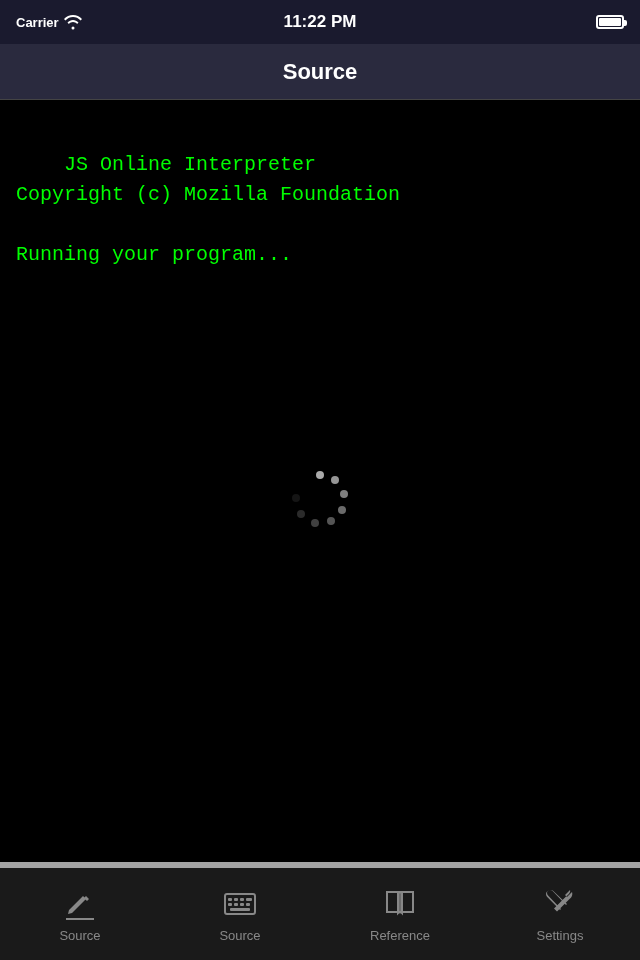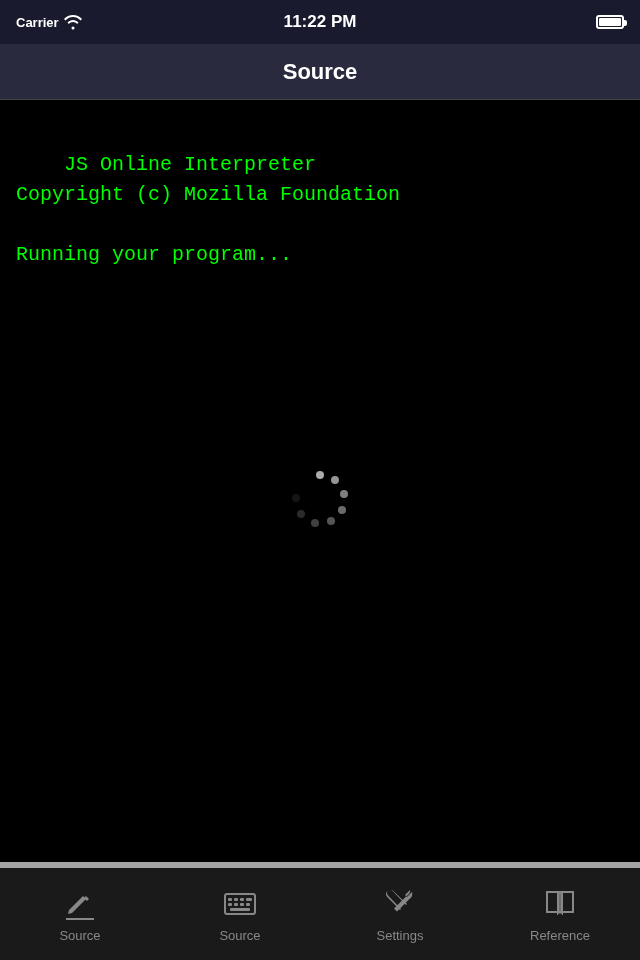--- a/index.html
+++ b/index.html
@@ -239,29 +239,29 @@
       <rect x="24" y="17" width="4" height="3" rx="1" fill="#888"></rect>
       <rect x="8" y="22" width="20" height="3" rx="1" fill="#888"></rect>
     </svg>
     <span class="tab-label">Source</span>
   </div>
 
 
   <div class="tab-item">
     <svg class="tab-icon" viewBox="0 0 36 36" fill="#888">
 
-      <path d="M8 4c-2 0-4 2-4 4 0 1 .4 2 1 2.7L18 24l1-1L6.3 9.7C5.5 8.9 5 7.9 5 7c0-1.7 1.3-3 3-3 .9 0 1.9.4 2.6 1.1L24 19l1-1L11.3 5C10.6 4.4 9.4 4 8 4z" fill="#888"></path>
-      <path d="M28 4l-5 5 2 2 5-5c1 3-.5 6-3 7.5l-12 12-3-3 12-12C26 9 29 6.5 28 4z" fill="#888"></path>
-    </svg>
-    <span class="tab-label">Settings</span>
-  </div>
-
-  <div class="tab-item">
-    <svg class="tab-icon" viewBox="0 0 36 36" fill="#888">
-
       <path d="M5 6h12c2 0 3 1 3 1v20s-1-1-3-1H5V6z" stroke="#888" stroke-width="2" fill="none"></path>
       <path d="M31 6H19c-2 0-3 1-3 1v20s1-1 3-1h12V6z" stroke="#888" stroke-width="2" fill="none"></path>
       <line x1="18" y1="7" x2="18" y2="26" stroke="#888" stroke-width="1.5"></line>
     </svg>
     <span class="tab-label">Reference</span>
   </div>
 
+  <div class="tab-item">
+    <svg class="tab-icon" viewBox="0 0 36 36" fill="#888">
+
+      <path d="M8 4c-2 0-4 2-4 4 0 1 .4 2 1 2.7L18 24l1-1L6.3 9.7C5.5 8.9 5 7.9 5 7c0-1.7 1.3-3 3-3 .9 0 1.9.4 2.6 1.1L24 19l1-1L11.3 5C10.6 4.4 9.4 4 8 4z" fill="#888"></path>
+      <path d="M28 4l-5 5 2 2 5-5c1 3-.5 6-3 7.5l-12 12-3-3 12-12C26 9 29 6.5 28 4z" fill="#888"></path>
+    </svg>
+    <span class="tab-label">Settings</span>
+  </div>
+
 </div>
 
 </body></html>

